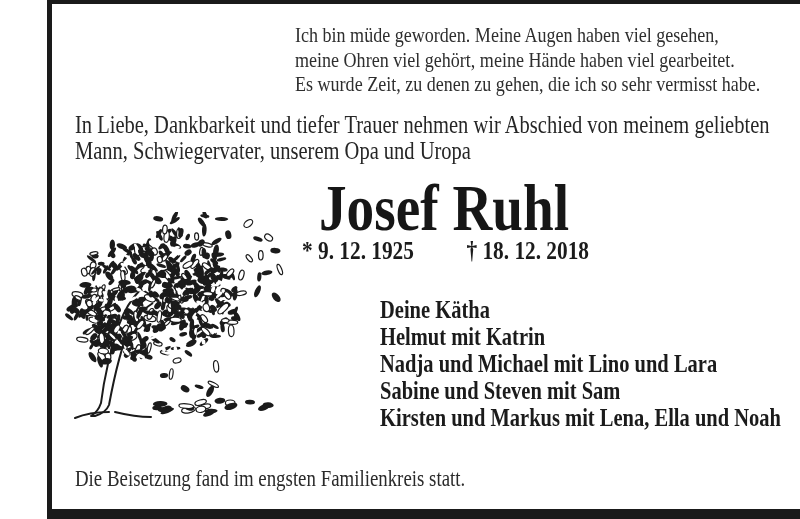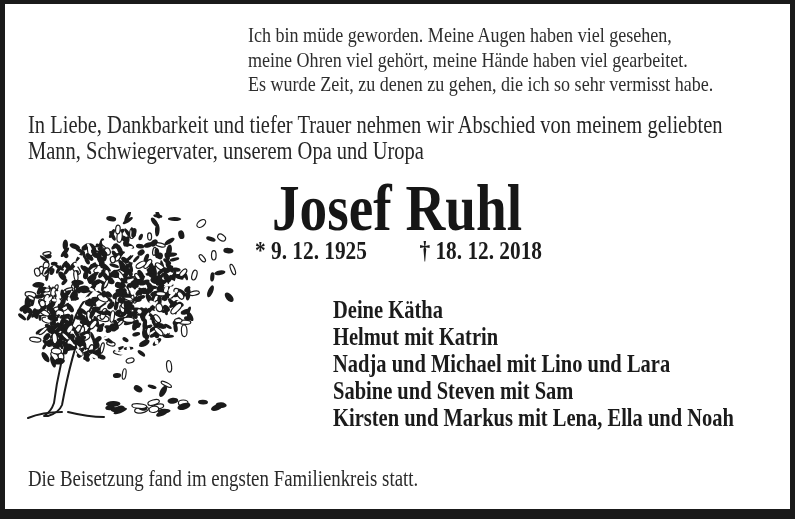--- a/index.html
+++ b/index.html
@@ -1,19 +1,19 @@
 <!DOCTYPE html>
 <html><head>
 <meta charset="utf-8">
 <style>
   html,body{margin:0;padding:0;background:#ffffff;}
   body{width:800px;height:519px;overflow:hidden;}
   .page{
     position:relative;width:636px;height:519px;background:#ffffff;
-    font-family:"Liberation Serif", serif;color:#2e2e2e;
+    font-family:"Liberation Serif", serif;color:#2e2e2e;margin-left:47px;
   }
   .frame{
     position:absolute;left:0;top:0;width:795px;height:519px;
     box-sizing:border-box;border-style:solid;border-color:#1a1a1a;
     border-width:4px 5px 10px 5px;pointer-events:none;
   }
   .cond{transform:scaleX(0.82);transform-origin:0 0;}
   .verse{
     position:absolute;left:248px;top:23px;
     font-size:22px;line-height:24.5px;white-space:nowrap;color:#2e2e2e;

